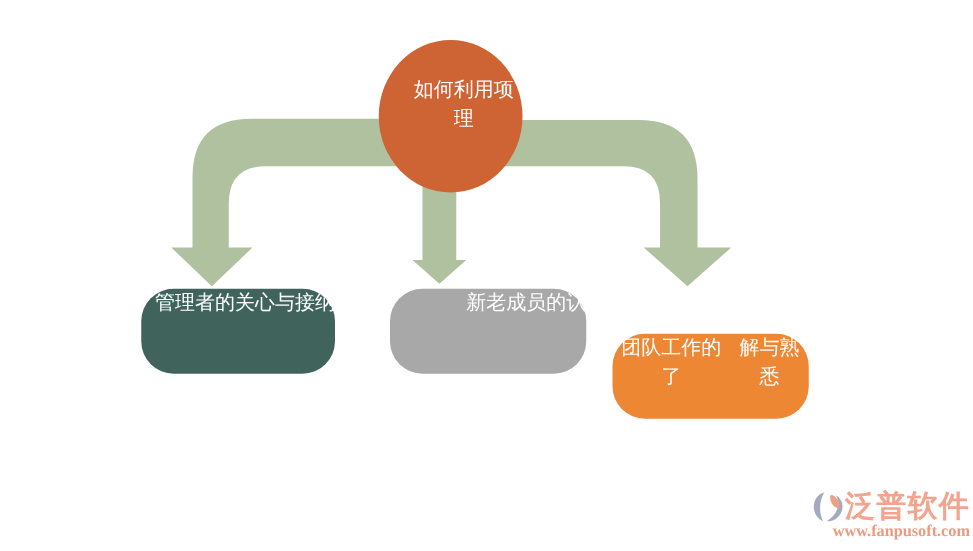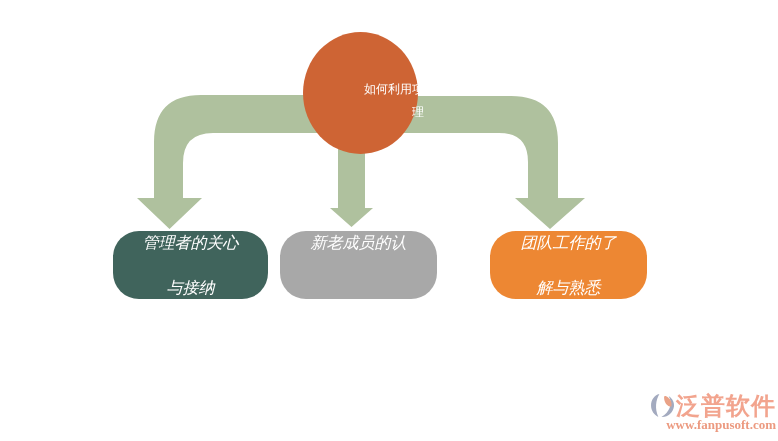--- a/index.html
+++ b/index.html
@@ -23,44 +23,43 @@
   .root-ellipse {
     position: absolute;
     left: 303px; top: 32px;
     width: 115px; height: 122px;
     background: #CE6434;
     border-radius: 50%;
   }
 
   .root-text {
     position: absolute;
-    left: 318px; top: 78px;
+    left: 318px; top: 61px;
     width: 106px;
     color: #ffffff;
-    font-size: 12px;
+    font-size: 16px;
     line-height: 23px;
-    text-align: right;
+    text-align: center;
   }
 
   .branch-box {
     position: absolute;
     top: 231px;
     height: 68px;
     border-radius: 26px;
     color: #ffffff;
     font-size: 16px;
     line-height: 23px;
     text-align: center;
     display: flex;
-    flex-direction: column;
-    justify-content: space-between;
-    font-style: italic;
+    flex-direction: row;
+    justify-content: flex-end;
   }
   .box-left   { left: 113px; width: 155px; background: #40645C; }
-  .box-middle { left: 280px; width: 157px; background: #A8A8A8; }
+  .box-middle { left: 312px; width: 157px; background: #A8A8A8; }
   .box-right  { left: 490px; width: 157px; background: #ED8733; }
 
   .watermark {
     position: absolute;
     right: 2px; bottom: 9px;
     text-align: right;
   }
   .watermark-row {
     display: flex;
     align-items: flex-end;
@@ -108,21 +107,21 @@
 
   <div class="branch-box box-left" style="background-color: rgb(64, 100, 92);">
     <div>管理者的关心</div>
     <div>与接纳</div>
   </div>
 
   <div class="branch-box box-middle" style="background-color: rgb(168, 168, 168);">
     <div>新老成员的认</div>
   </div>
 
-  <div class="branch-box box-right" style="background-color: rgb(237, 135, 51);">
+  <div class="branch-box box-right" style="background-color: rgb(237, 135, 51); margin-top: 36px;">
     <div>团队工作的了</div>
     <div>解与熟悉</div>
   </div>
 
   <div class="watermark">
     <div class="watermark-row">
       <svg class="logo-icon-svg" viewBox="0 0 24 24" aria-hidden="true">
         <path d="M9 1 C4 2 1 7 1 12 C1 17 4 21 8 23 C4.5 15 5.5 7 9 1 Z" fill="#A3AABF"></path>
         <path d="M11 23 C17 23.5 22 19 23 13 C23.5 9 21.5 5 18 3 C22 10 19 18 11 23 Z" fill="#A3AABF"></path>
         <path d="M15.5 3 C19.5 5 21.5 9 20.5 13 C16.5 13 13.5 9 13.5 4 C13.5 3 14.5 2.5 15.5 3 Z" fill="#E9A287"></path>

